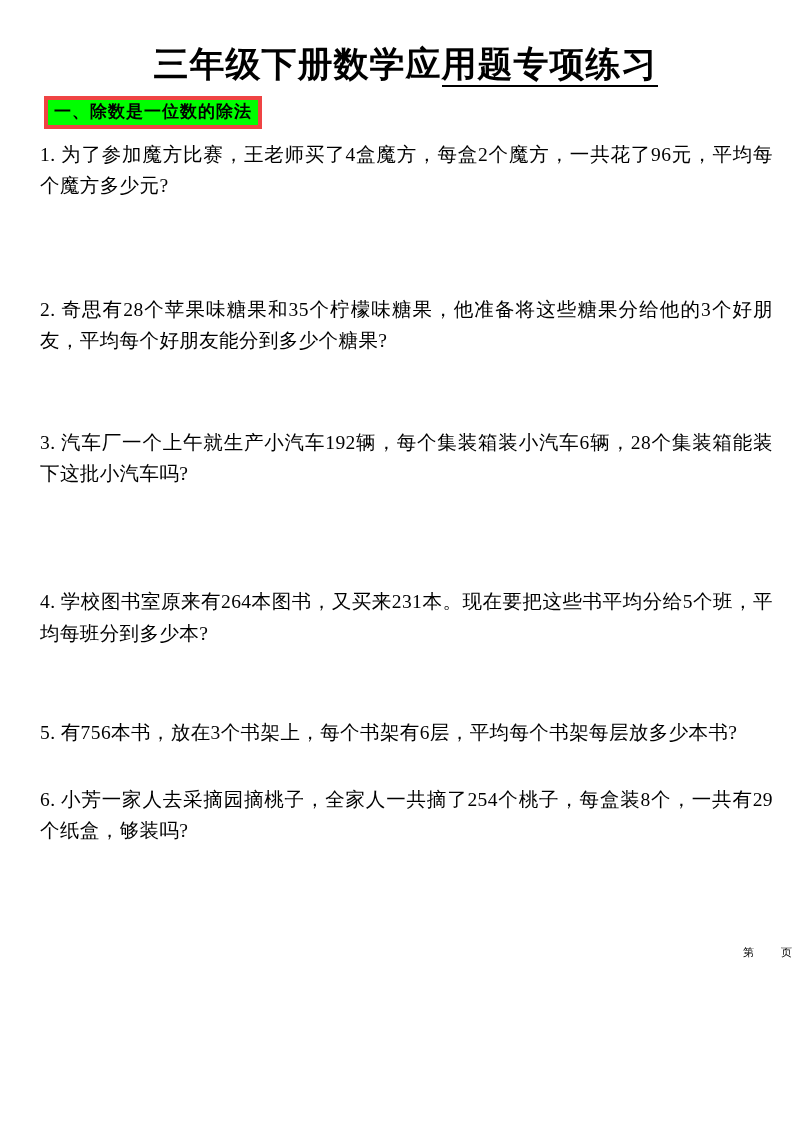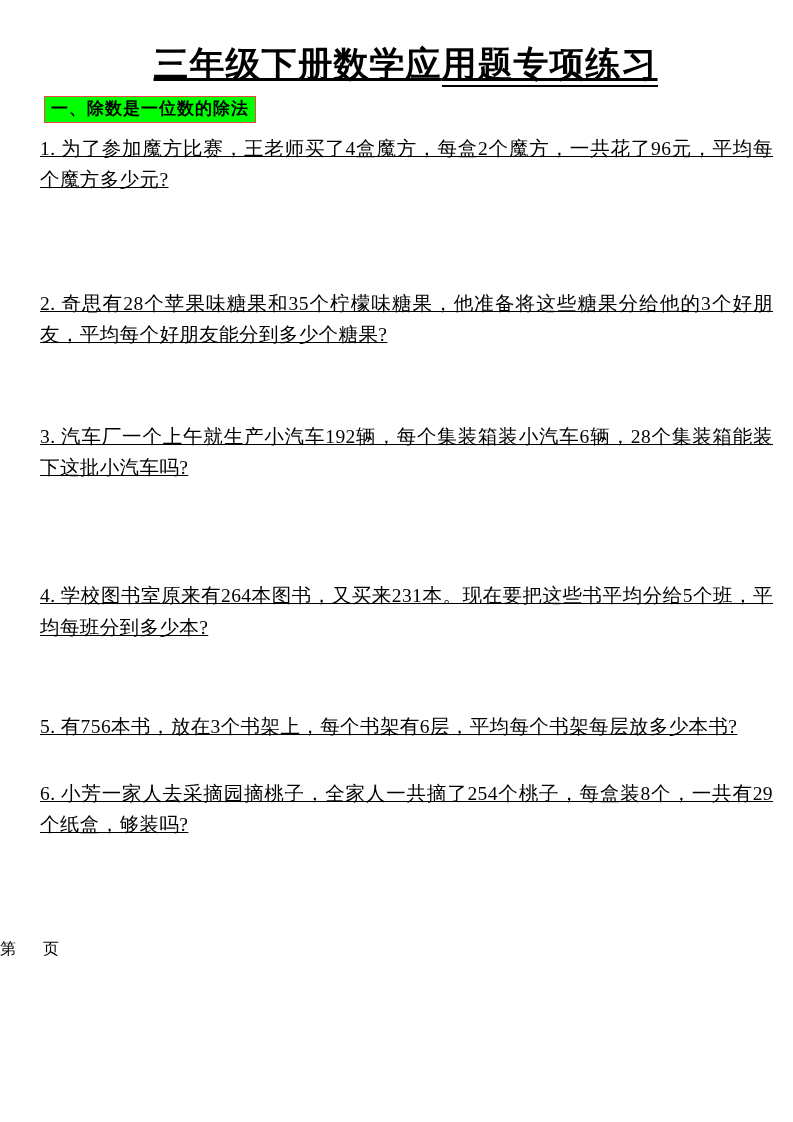--- a/index.html
+++ b/index.html
@@ -14,21 +14,20 @@
     color: #000000;
     position: relative;
     overflow: hidden;
   }
   .page {
     width: 793px;
     height: 988px;
     box-sizing: border-box;
     padding: 38px 16px 0 34px;
     position: relative;
-    text-decoration: underline;
   }
   .doc-title {
     font-family: "DejaVu Sans", "Liberation Sans", sans-serif;
     font-size: 35px;
     font-weight: bold;
     letter-spacing: 1px;
     text-align: center;
     line-height: 1.15;
     margin: 6px 0 0 0;
     white-space: nowrap;
@@ -37,21 +36,21 @@
     border-bottom: 2px solid #000;
     padding-bottom: 1px;
   }
   .section-head-wrap {
     margin-top: 12px;
     margin-left: 10px;
   }
   .section-head {
     display: inline-block;
     background: #00ff00;
-    border: 1px solid #ef4444;
+    border: 4px solid #ef4444;
     font-family: "DejaVu Sans", "Liberation Sans", sans-serif;
     font-size: 17px;
     font-weight: bold;
     letter-spacing: 1px;
     padding: 1px 6px 2px 6px;
     line-height: 1.25;
   }
   .q-list {
     margin-top: 10px;
   }
@@ -67,22 +66,22 @@
   .q-gap-2 { margin-bottom: 70px; }
   .q-gap-3 { margin-bottom: 96px; }
   .q-gap-4 { margin-bottom: 68px; }
   .q-gap-5 { margin-bottom: 35px; }
   .q-gap-6 { margin-bottom: 0; }
   .footer {
     position: absolute;
     left: 0;
     right: 0;
     bottom: 28px;
-    text-align: left;
-    font-size: 16px;
+    text-align: right;
+    font-size: 11px;
     letter-spacing: 1px;
   }
   .footer .pg-num {
     display: inline-block;
     min-width: 26px;
   }
 </style>
 </head>
 <body>
 

